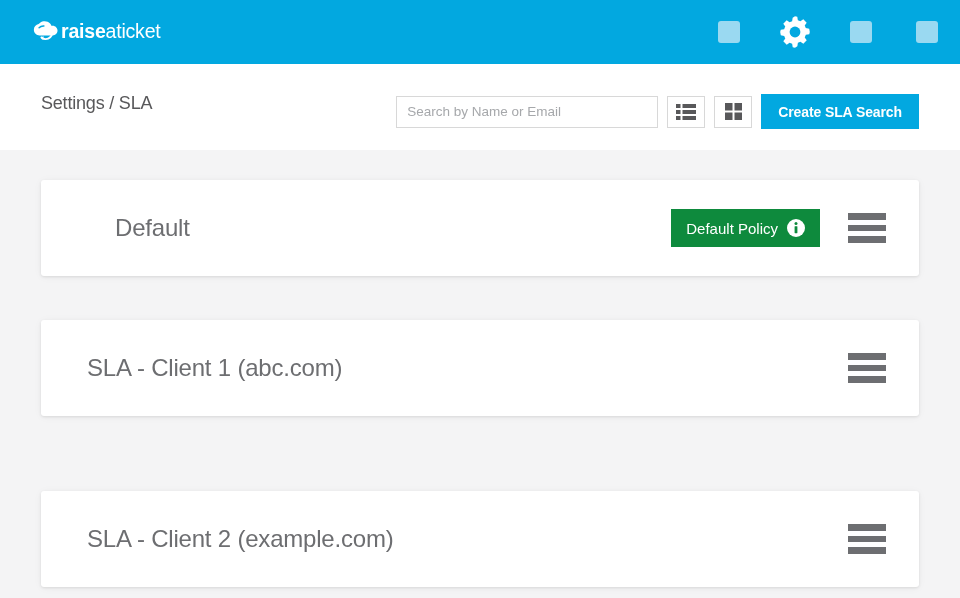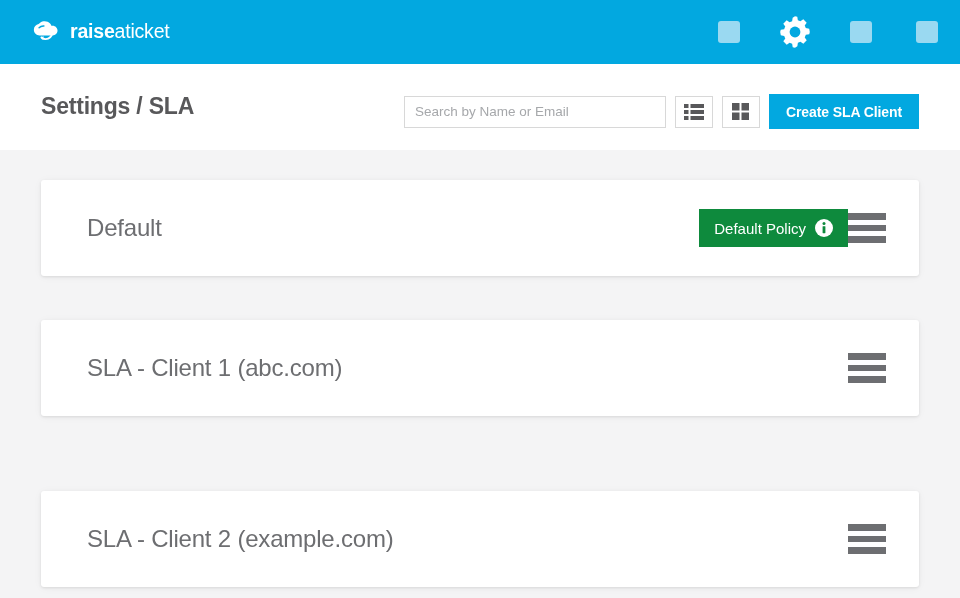--- a/index.html
+++ b/index.html
@@ -32,21 +32,20 @@
     height: 64px;
     background: #02a8e0;
     display: flex;
     align-items: center;
   }
 
   .brand {
     display: flex;
     align-items: center;
     margin-left: 31px;
-    gap: 9px;
     cursor: pointer;
   }
 
   .brand-logo {
     width: 30px;
     height: 26px;
     display: block;
   }
 
   .brand-text {
@@ -94,22 +93,22 @@
     top: 64px; left: 0;
     width: 960px;
     height: 86px;
     background: #ffffff;
   }
 
   .page-title {
     position: absolute;
     left: 41px;
     top: 29px;
-    font-size: 23px;
-    font-weight: 700;
+    font-size: 18px;
+    font-weight: 400;
     color: #58585a;
     letter-spacing: -0.2px;
     white-space: nowrap;
   }
 
   .toolbar {
     position: absolute;
     right: 41px;
     top: 30px;
     display: flex;
@@ -177,38 +176,39 @@
     left: 41px;
     width: 878px;
     height: 96px;
     background: #ffffff;
     border-radius: 3px;
     box-shadow: 0 1px 3px rgba(0,0,0,0.10), 0 1px 10px rgba(0,0,0,0.04);
     display: flex;
     align-items: center;
   }
 
-  .card-1 { top: 30px; }
+  .card-1 { top: 30px; padding-left: 28px; }
   .card-2 { top: 170px; align-items: center; }
   .card-3 { top: 305px; margin-top: 36px; }
 
   .card-title {
     margin-left: 46px;
     font-size: 24px;
     color: #6d6e71;
     font-weight: 400;
     letter-spacing: -0.2px;
     white-space: nowrap;
   }
 
   .card-right {
     margin-left: auto;
     display: flex;
     align-items: center;
     margin-right: 33px;
+    gap: 28px;
   }
 
   .badge {
     height: 38px;
     background: #0e8a3d;
     color: #ffffff;
     border: none;
     display: flex;
     align-items: center;
     gap: 9px;
@@ -305,21 +305,21 @@
 
       <button class="view-btn">
         <svg class="icon-grid" width="17" height="17" viewBox="0 0 17 17">
           <rect x="0" y="0" width="7.5" height="7.5" fill="#58585a"></rect>
           <rect x="9.5" y="0" width="7.5" height="7.5" fill="#58585a"></rect>
           <rect x="0" y="9.5" width="7.5" height="7.5" fill="#58585a"></rect>
           <rect x="9.5" y="9.5" width="7.5" height="7.5" fill="#58585a"></rect>
         </svg>
       </button>
 
-      <button class="create-btn">Create SLA Client</button>
+      <button class="create-btn">Create SLA Search</button>
 
     </div>
   </div>
 
   <div class="content">
 
     <div class="card card-1">
       <div class="card-title">Default</div>
       <div class="card-right">
         <button class="badge">

